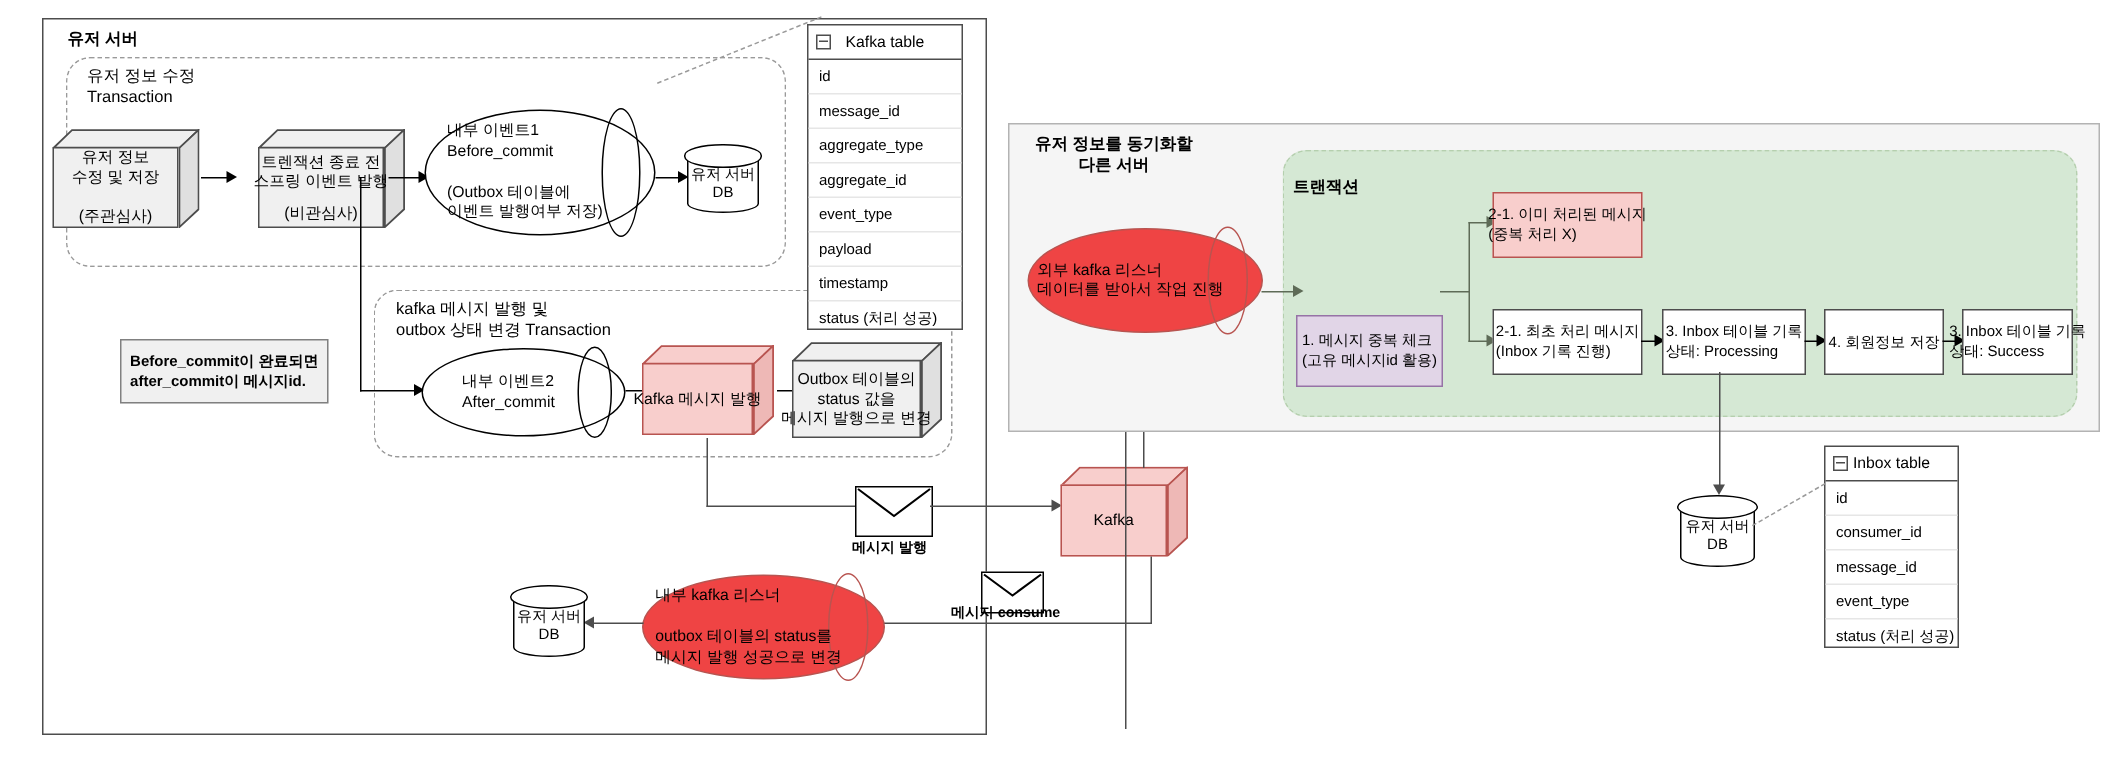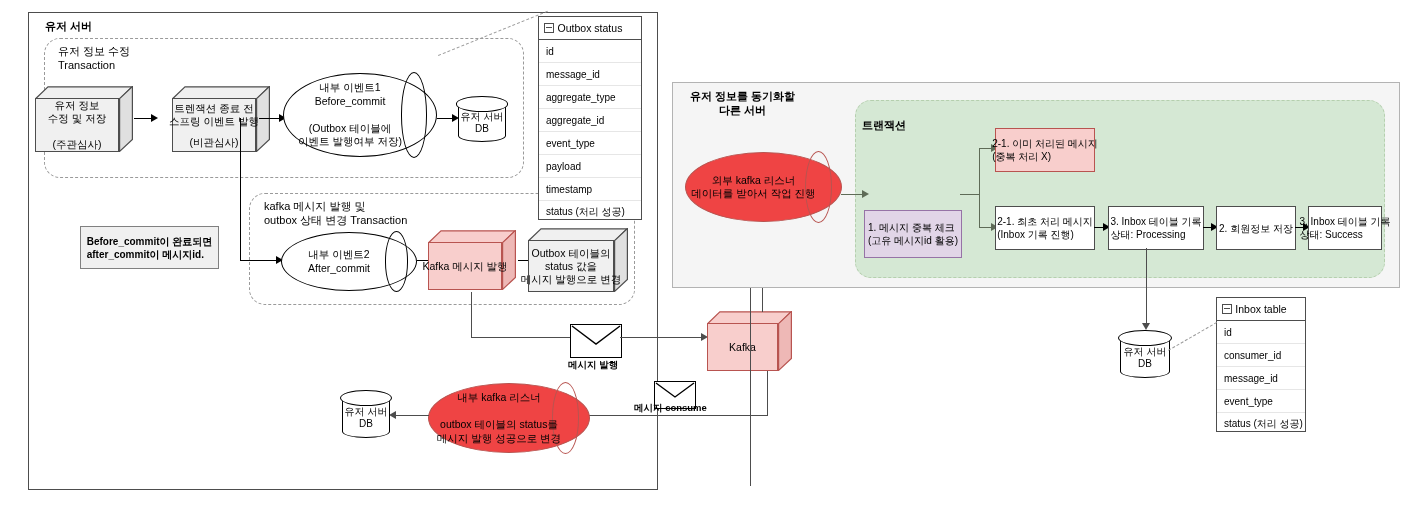--- a/index.html
+++ b/index.html
@@ -22,21 +22,21 @@
   .cube .face{position:absolute;left:0;bottom:0;right:0;top:12px;
        border:1.3px solid #4d4d4d;background:#f0f0f0;
        display:flex;align-items:center;justify-content:center;text-align:center;
        font-size:10.5px;line-height:13px;white-space:pre;}
   .cube .top{position:absolute;top:0;left:0;width:100%;height:13px;}
   .cube.pink .face{background:#f8cecc;border-color:#b85450;}
 
   
   .cyl{position:absolute;border:1.6px solid #000;border-radius:50%/50%;
        background:#ffffff;display:flex;align-items:center;justify-content:center;
-       text-align:center;font-size:10.5px;line-height:13.5px;white-space:pre;}
+       text-align:left;font-size:10.5px;line-height:13.5px;white-space:pre;}
   .cyl.pink{background:#ef4444;border-color:#b85450;}
   .cyl .cap{position:absolute;top:-1.6px;bottom:-1.6px;right:6%;width:16%;
        border:1.6px solid #000;border-radius:50%;background:transparent;}
   .cyl.pink .cap{border-color:#b85450;}
 
   
   .db{position:absolute;}
   .db .body{position:absolute;inset:0;border:1.6px solid #000;border-radius:50%/14%;
        background:#fff;display:flex;align-items:center;justify-content:center;
        text-align:center;font-size:10px;line-height:12.5px;white-space:pre;}
@@ -190,21 +190,21 @@
       <polygon points="0.6,12.6 13.4,0.6 13.4,51.5 0.6,63.4" fill="#e0e0e0" stroke="#4d4d4d" stroke-width="1.2"></polygon>
     </svg>
     <div class="face" style="right:14px;">Outbox 테이블의
 status 값을
 메시지 발행으로 변경</div>
   </div>
 
   <div class="ertable" style="left:538px;top:16px;width:102px;height:202px;">
     <div class="hd">
       <span class="sq"></span>
-      <span>Outbox status</span>
+      <span>Kafka table</span>
     </div>
     <div class="row" style="height:22px">id</div>
     <div class="row" style="height:22px">message_id</div>
     <div class="row" style="height:22px">aggregate_type</div>
     <div class="row" style="height:22px">aggregate_id</div>
     <div class="row" style="height:22px">event_type</div>
     <div class="row" style="height:22px">payload</div>
     <div class="row" style="height:22px">timestamp</div>
     <div class="row" style="height:22px">status (처리 성공)</div>
   </div>
@@ -306,21 +306,21 @@
 
   <div class="ln h blk" style="left:1094px;top:227px;width:12px;"></div>
   <div class="arw r blk" style="left:1103px;top:222.5px;"></div>
 
   <div class="rect" style="left:1108px;top:206px;width:94px;height:42px;">3. Inbox 테이블 기록
 상태: Processing</div>
 
   <div class="ln h blk" style="left:1203px;top:227px;width:12px;"></div>
   <div class="arw r blk" style="left:1211px;top:222.5px;"></div>
 
-  <div class="rect" style="left:1216px;top:206px;width:78px;height:42px;">2. 회원정보 저장</div>
+  <div class="rect" style="left:1216px;top:206px;width:78px;height:42px;">4. 회원정보 저장</div>
 
   <div class="ln h blk" style="left:1295px;top:227px;width:12px;"></div>
   <div class="arw r blk" style="left:1303px;top:222.5px;"></div>
 
   <div class="rect" style="left:1308px;top:206px;width:72px;height:42px;">3. Inbox 테이블 기록
 상태: Success</div>
 
   <div class="ln v" style="left:1146px;top:248px;height:78px;"></div>
   <div class="arw d" style="left:1141.5px;top:323px;"></div>
 

